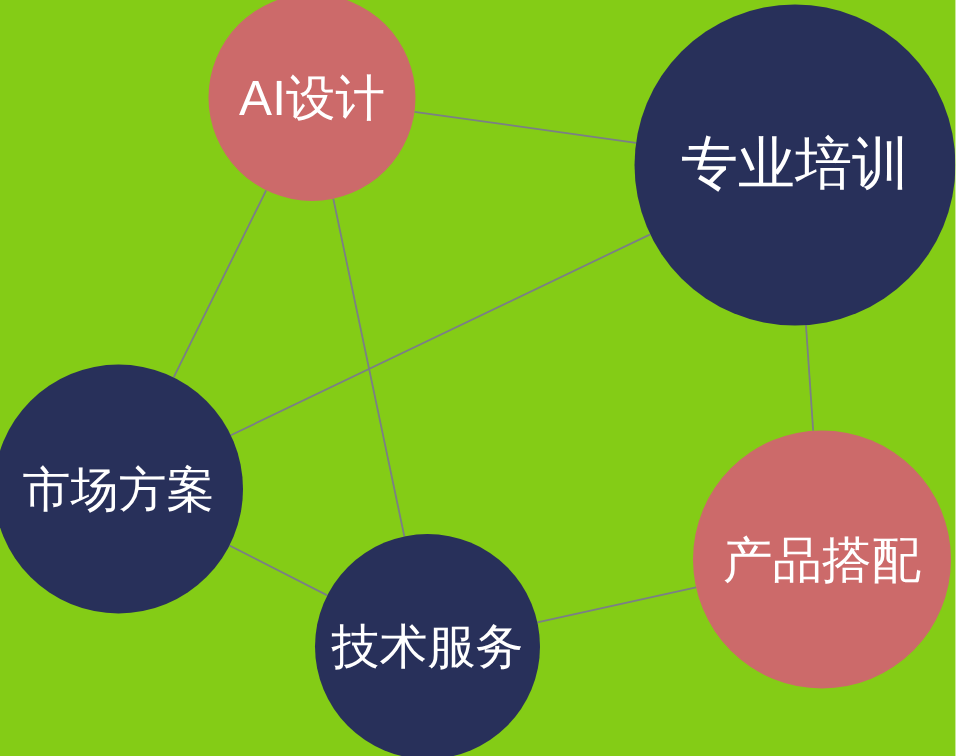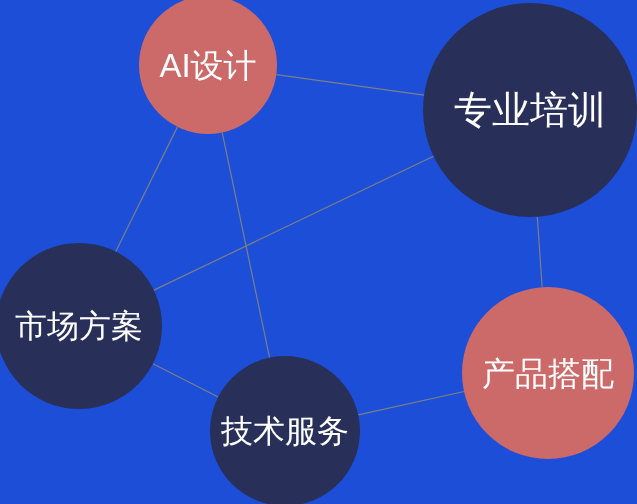--- a/index.html
+++ b/index.html
@@ -8,21 +8,21 @@
     padding: 0;
     background: #ffffff;
   }
   body {
     font-family: "Liberation Sans", "DejaVu Sans", sans-serif;
   }
   #canvas {
     position: relative;
     width: 637px;
     height: 504px;
-    background: #1d4ed8;
+    background: #84cc16;
     overflow: hidden;
   }
   #graph-svg {
     position: absolute;
     top: 0;
     left: 0;
     width: 637px;
     height: 504px;
     display: block;
   }

